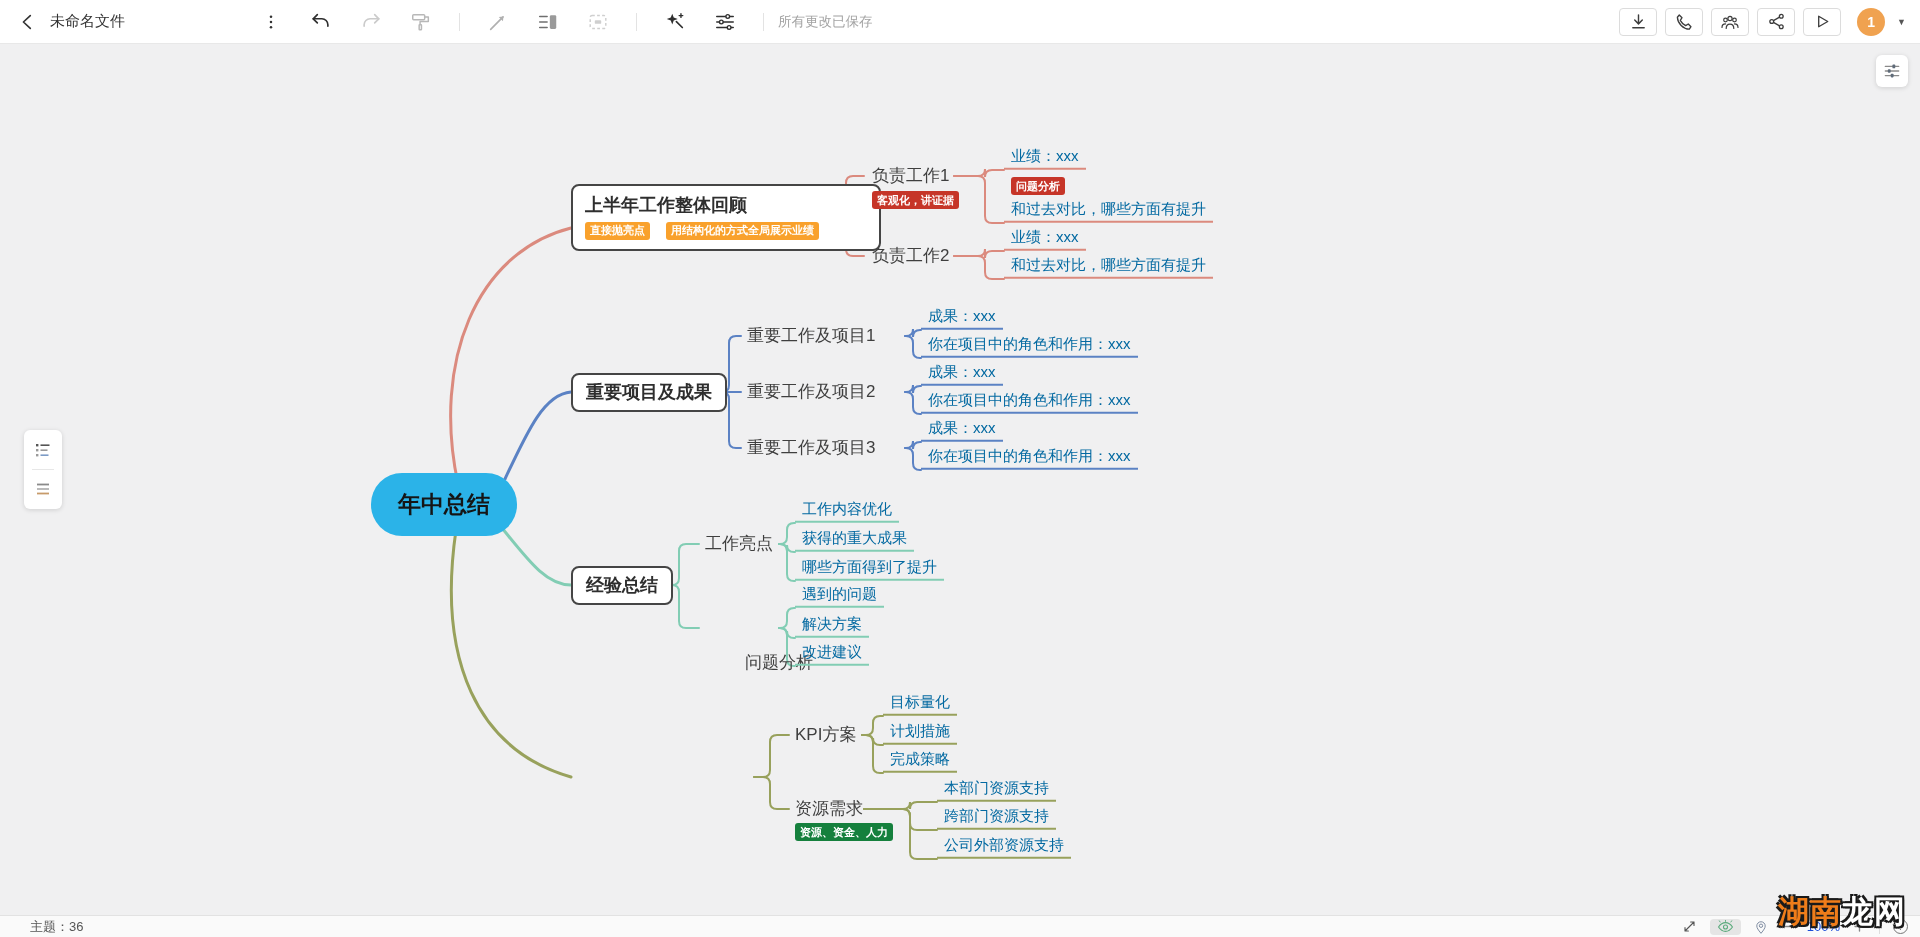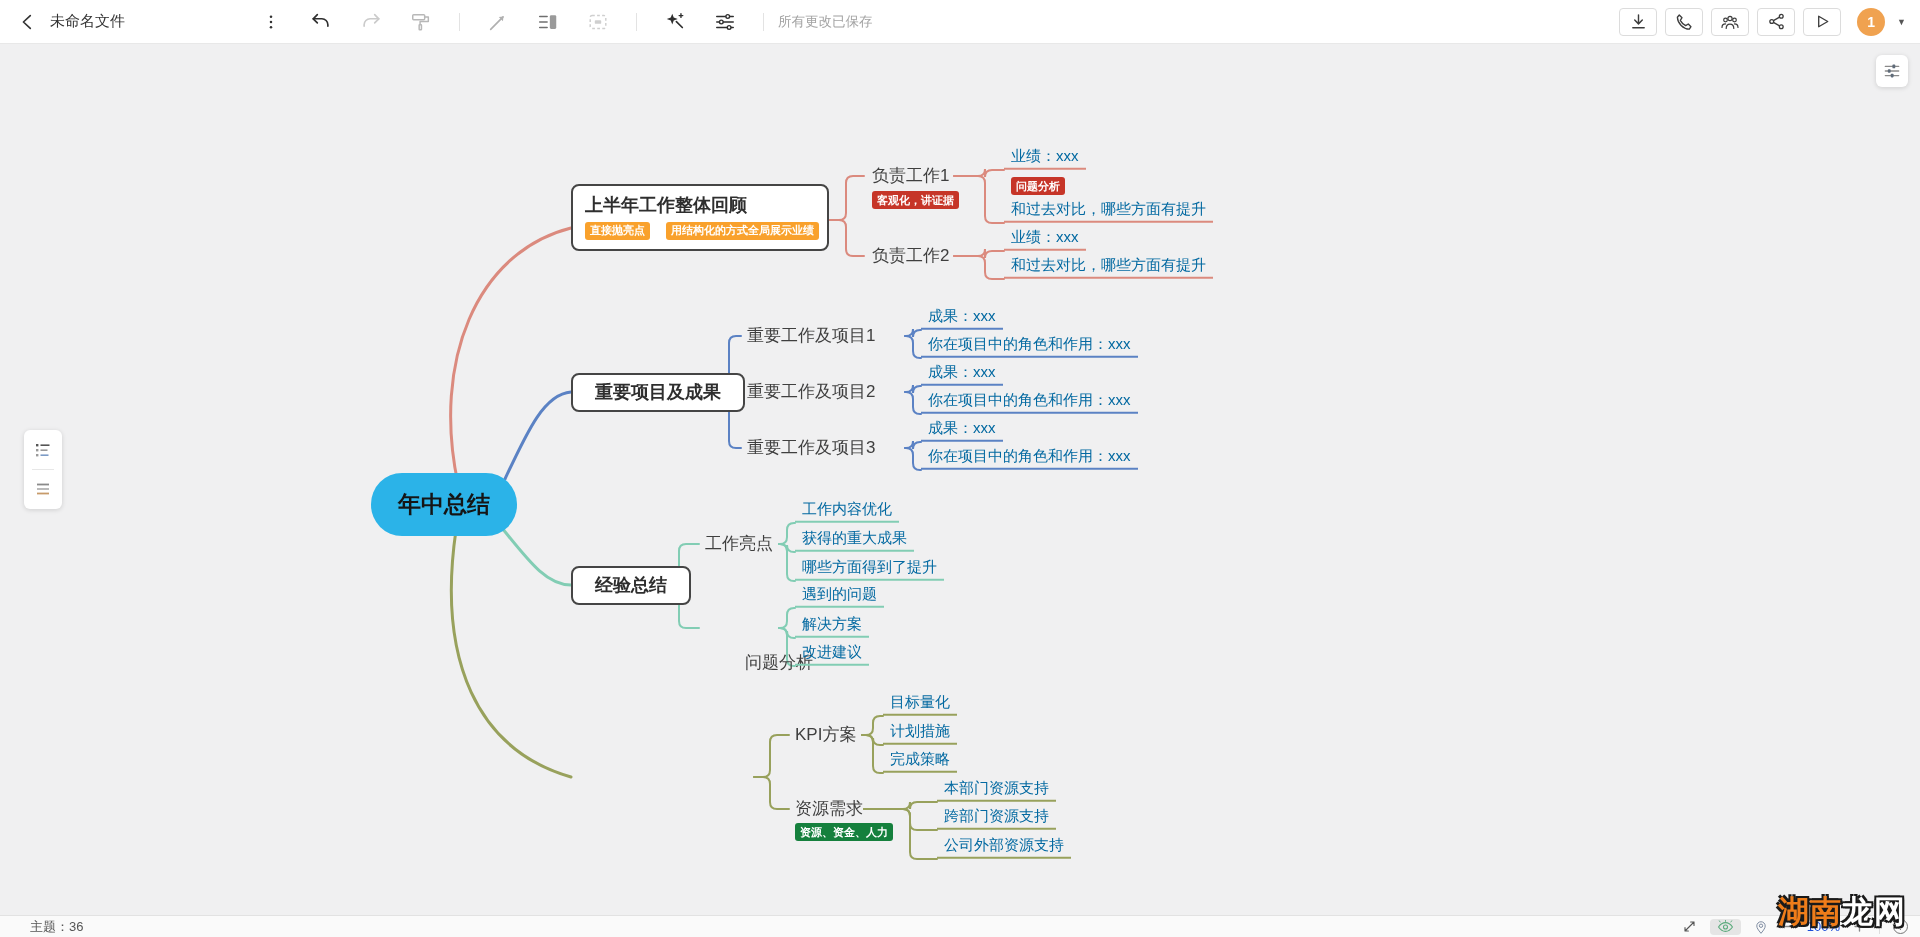--- a/index.html
+++ b/index.html
@@ -68,21 +68,21 @@
   
   #edges-svg { position:absolute; left:0; top:0; z-index:1; }
   #mindmap-layer { position:absolute; left:0; top:0; width:1920px; height:937px; z-index:2; }
   .node-center {
     position:absolute; background:#2bb3e8; color:#151515;
     font-size:23px; font-weight:bold; padding:16px 27px; border-radius:31px;
     white-space:nowrap; cursor:pointer;
   }
   .node-box {
     position:absolute; background:#fff; border:2px solid #454545; border-radius:8px;
-    font-size:18px; font-weight:bold; color:#2e2e2e; padding:6px 22px;
+    font-size:18px; font-weight:bold; color:#2e2e2e; padding:6px 13px;
     white-space:nowrap; cursor:pointer; line-height:1.25;
   }
   .node-boxtags { padding:8px 12px 9px 12px; }
   .tagrow { display:flex; gap:16px; margin-top:5px; }
   .tag {
     display:inline-block; color:#fff; font-size:11px; font-weight:bold;
     padding:2.5px 5px; border-radius:3px; white-space:nowrap; line-height:1.2;
   }
   .node-text {
     position:absolute; transform:translateY(-50%); font-size:17px; color:#3f3f3f;
@@ -242,21 +242,21 @@
     <path d="M754,777 L763,777 Q770,777 770,784 L770,802 Q770,809 777,809 L789,809" fill="none" stroke="#98a15c" stroke-width="2" stroke-linecap="round"></path>
     <path d="M862,735 L866,735 Q873,735 873,728 L873,723 Q873,716 880,716 L883,716" fill="none" stroke="#98a15c" stroke-width="2" stroke-linecap="round"></path>
     <path d="M862,735 L866,735 Q873,735 873,742 L873,738 Q873,745 880,745 L883,745" fill="none" stroke="#98a15c" stroke-width="2" stroke-linecap="round"></path>
     <path d="M862,735 L866,735 Q873,735 873,742 L873,766 Q873,773 880,773 L883,773" fill="none" stroke="#98a15c" stroke-width="2" stroke-linecap="round"></path>
     <path d="M864,809 L903,809 Q910,809 910,802 L910,809 Q910,802 917,802 L937,802" fill="none" stroke="#98a15c" stroke-width="2" stroke-linecap="round"></path>
     <path d="M864,809 L903,809 Q910,809 910,816 L910,823 Q910,830 917,830 L937,830" fill="none" stroke="#98a15c" stroke-width="2" stroke-linecap="round"></path>
     <path d="M864,809 L903,809 Q910,809 910,816 L910,852 Q910,859 917,859 L937,859" fill="none" stroke="#98a15c" stroke-width="2" stroke-linecap="round"></path>
   </svg>
 <div id="mindmap-layer">
     <div class="node-center" style="left: 371px; top: 473px;">年中总结</div>
-    <div class="node-box node-boxtags" style="left: 571px; top: 184px; width: 258px;">
+    <div class="node-box node-boxtags" style="left: 571px; top: 184px; width: 310px;">
       <div>上半年工作整体回顾</div>
       <div class="tagrow">
         <span class="tag" style="background: rgb(249, 161, 44);">直接抛亮点</span>
         <span class="tag" style="background: rgb(249, 161, 44);">用结构化的方式全局展示业绩</span>
       </div>
     </div>
     <div class="node-text" style="left: 872px; top: 176px;">负责工作1</div>
     <div class="node-tag tag" style="left: 872px; top: 191px; background: rgb(198, 53, 40);">客观化，讲证据</div>
     <div class="node-leaf" style="left: 1004px; top: 170px; border-bottom-color: rgb(219, 138, 126);">业绩：xxx</div>
     <div class="node-tag tag" style="left: 1011px; top: 177px; background: rgb(198, 53, 40);">问题分析</div>

